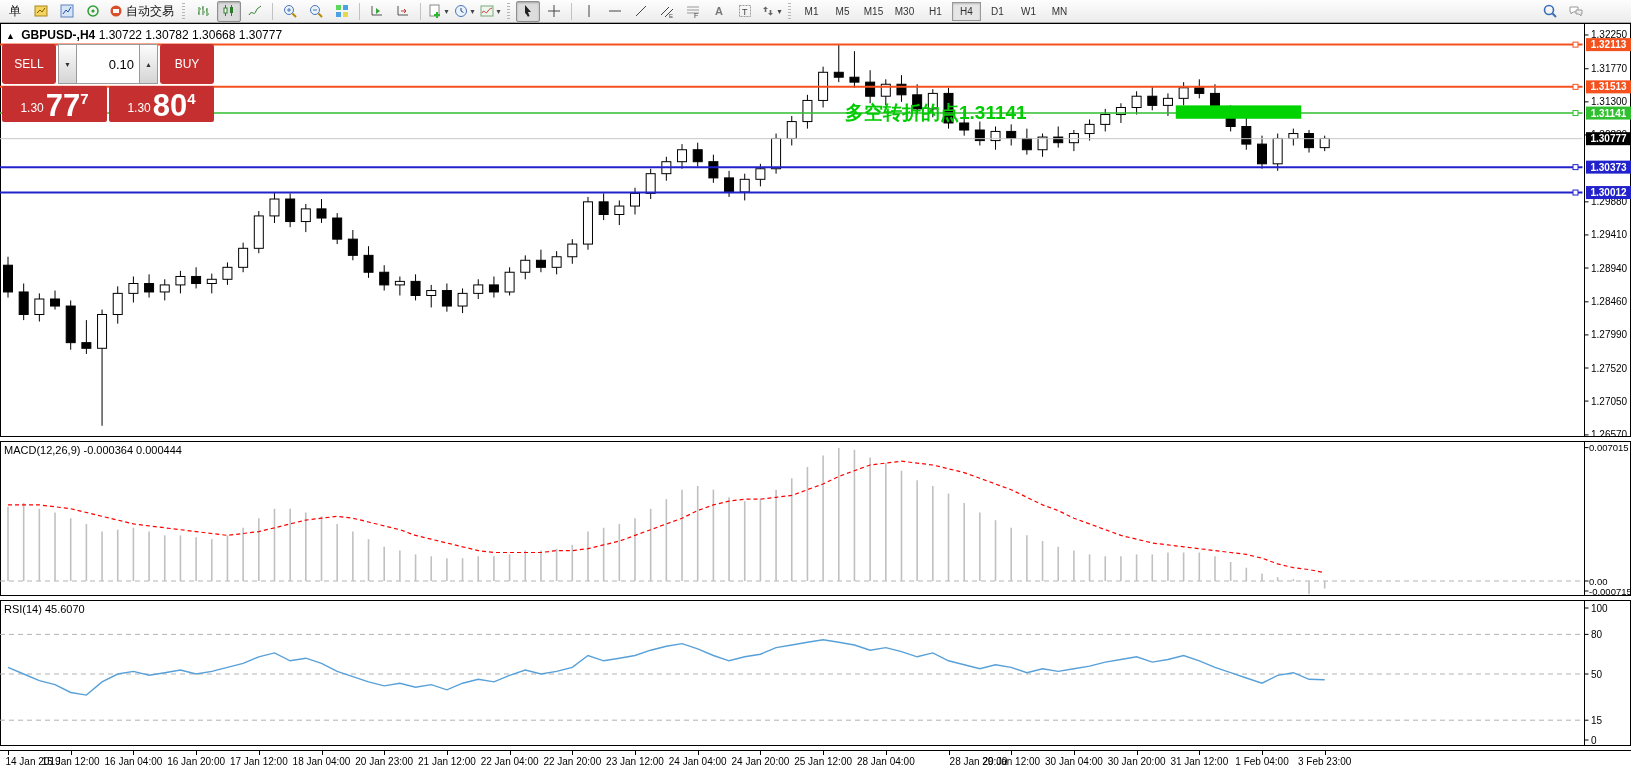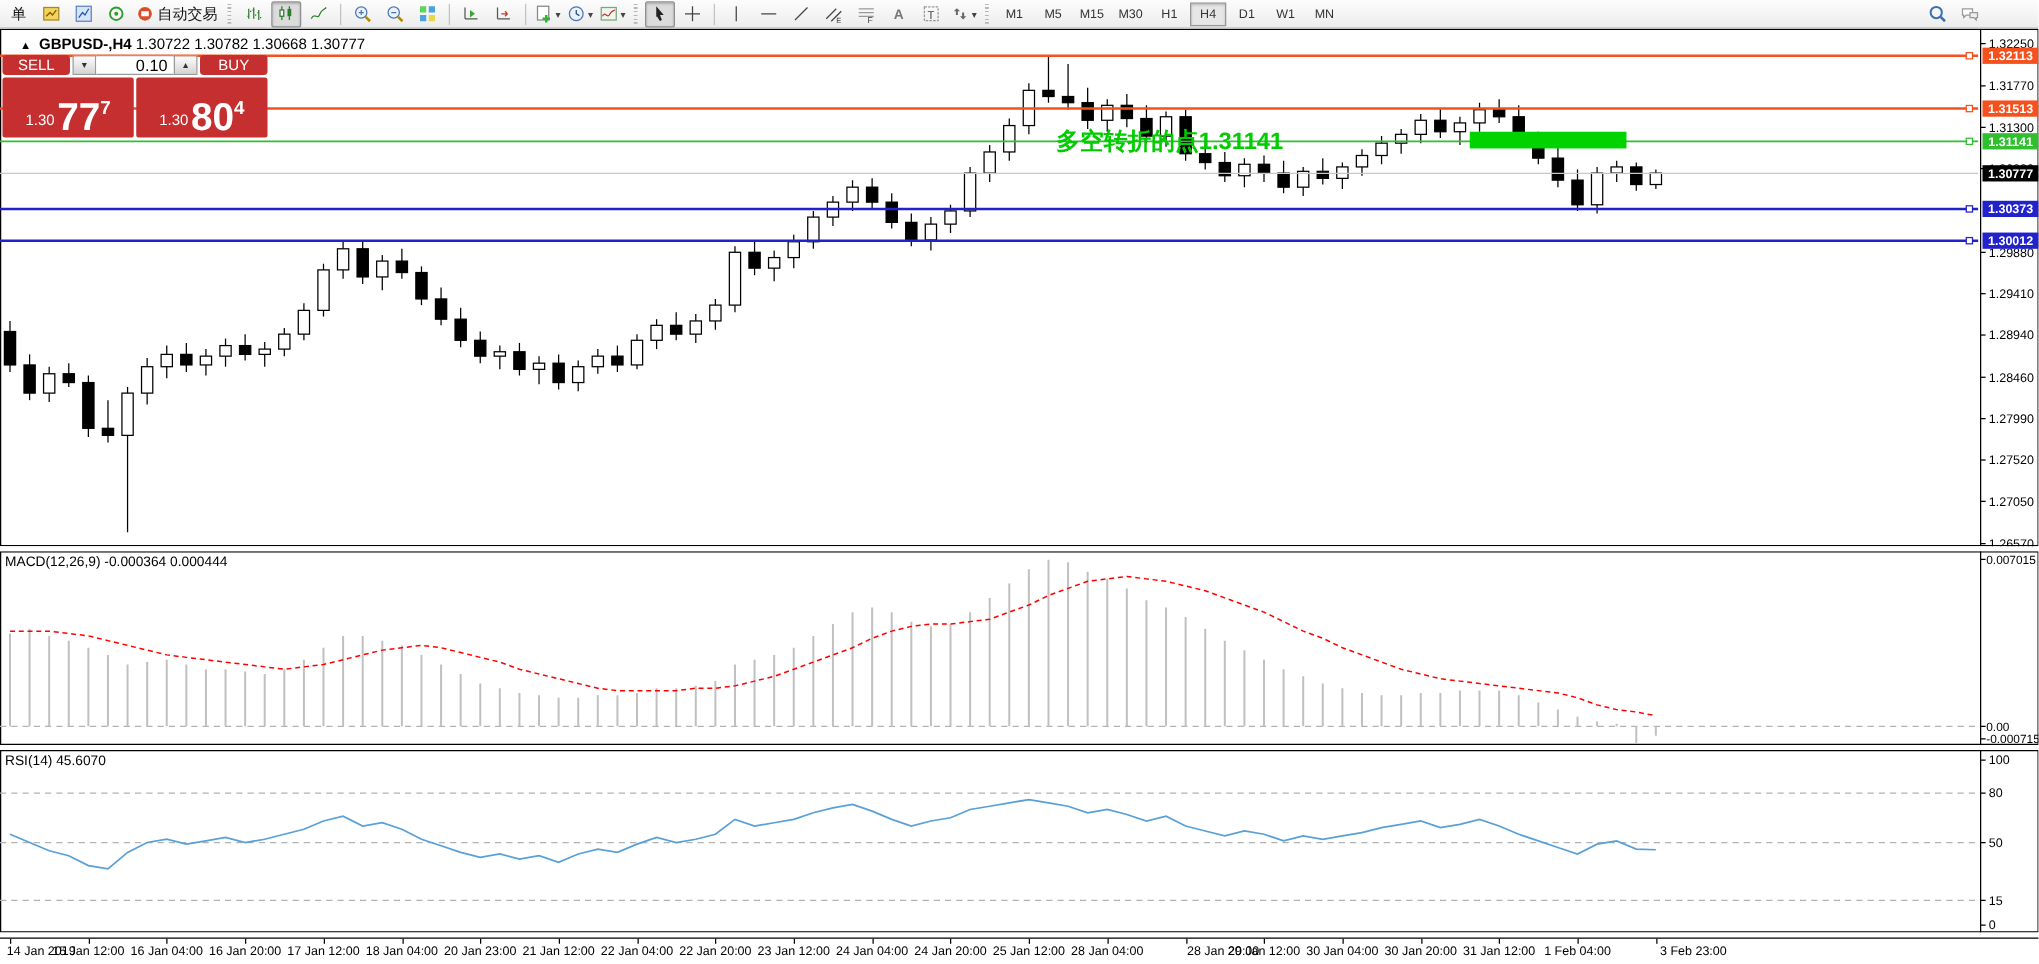--- a/index.html
+++ b/index.html
@@ -19,34 +19,34 @@
     background:repeating-linear-gradient(to bottom,#b5b5b5 0 1px,transparent 1px 3px);}
   .tf{min-width:27px;height:17px;font-size:10px;color:#333;display:flex;align-items:center;
      justify-content:center;border:1px solid transparent;margin:0 1px;}
   .tf.active{border-color:#989898;background:#e6e6e6;box-shadow:inset 0 1px 2px rgba(0,0,0,.2);}
   #tb-right{margin-left:auto;display:flex;align-items:center;margin-right:40px;}
   
   .panel{position:absolute;left:0;width:1631px;background:#fff;}
   .panel svg{display:block;}
   .ind-label{position:absolute;left:4px;top:3px;font-size:11px;color:#000;white-space:nowrap;}
   
-  #chart-header{position:absolute;left:16px;top:5px;font-size:12px;color:#000;white-space:nowrap;}
+  #chart-header{position:absolute;left:6px;top:5px;font-size:12px;color:#000;white-space:nowrap;}
   #chart-header .sym{font-weight:bold;}
   #chart-header .arr{font-size:9px;margin-right:3px;}
   
   #trade-panel{position:absolute;left:2px;top:21px;width:212px;}
-  .tp-row1{display:flex;height:16px;gap:2px;}
+  .tp-row1{display:flex;height:40px;gap:2px;}
   .btn-sell,.btn-buy{flex:0 0 54px;background:#c62f2f;color:#fff;font-size:12px;display:flex;
      align-items:center;justify-content:center;border-radius:3px;}
   .vol-group{flex:1;display:flex;}
   .spin{width:17px;background:linear-gradient(#fdfdfd,#d4d4d4);border:1px solid #9a9a9a;
      font-size:7px;display:flex;align-items:center;justify-content:center;color:#333;}
   .vol-box{flex:1;border-top:1px solid #9a9a9a;border-bottom:1px solid #9a9a9a;background:#fff;
      display:flex;align-items:center;justify-content:flex-end;font-size:13px;padding-right:5px;color:#000;}
-  .tp-row2{display:flex;margin-top:2px;height:48px;gap:2px;}
+  .tp-row2{display:flex;margin-top:2px;height:36px;gap:2px;}
   .price-big{flex:1;background:#c62f2f;color:#fff;display:flex;align-items:flex-end;
      justify-content:center;padding:1px 3px 2px 3px;border-radius:2px;}
   .pb-small{font-size:12px;margin:0 2px 5px 0;}
   .pb-large{font-size:31px;font-weight:bold;line-height:29px;}
   .pb-sup{font-size:15px;font-weight:bold;margin-bottom:13px;}
   
   #time-axis{position:absolute;left:0;top:750px;width:1631px;height:21px;background:#fff;
      border-top:1px solid #000;}
   .t-lab{position:absolute;top:5px;font-size:10px;color:#000;transform:translateX(-50%);white-space:nowrap;}
   .t-tick{position:absolute;top:0;width:1px;height:4px;background:#000;}
@@ -719,15 +719,15 @@
       <div class="t-lab" style="left: 1011.2px;">29 Jan 12:00</div>
       <div class="t-tick" style="left: 1073.9px;"></div>
       <div class="t-lab" style="left: 1073.9px;">30 Jan 04:00</div>
       <div class="t-tick" style="left: 1136.6px;"></div>
       <div class="t-lab" style="left: 1136.6px;">30 Jan 20:00</div>
       <div class="t-tick" style="left: 1199.3px;"></div>
       <div class="t-lab" style="left: 1199.3px;">31 Jan 12:00</div>
       <div class="t-tick" style="left: 1262px;"></div>
       <div class="t-lab" style="left: 1262px;">1 Feb 04:00</div>
       <div class="t-tick" style="left: 1324.7px;"></div>
-      <div class="t-lab" style="left: 1324.7px; margin-left: 30px;">3 Feb 23:00</div>
+      <div class="t-lab" style="left: 1324.7px;">3 Feb 23:00</div>
     </div>
 </div>
 
 </body></html>

